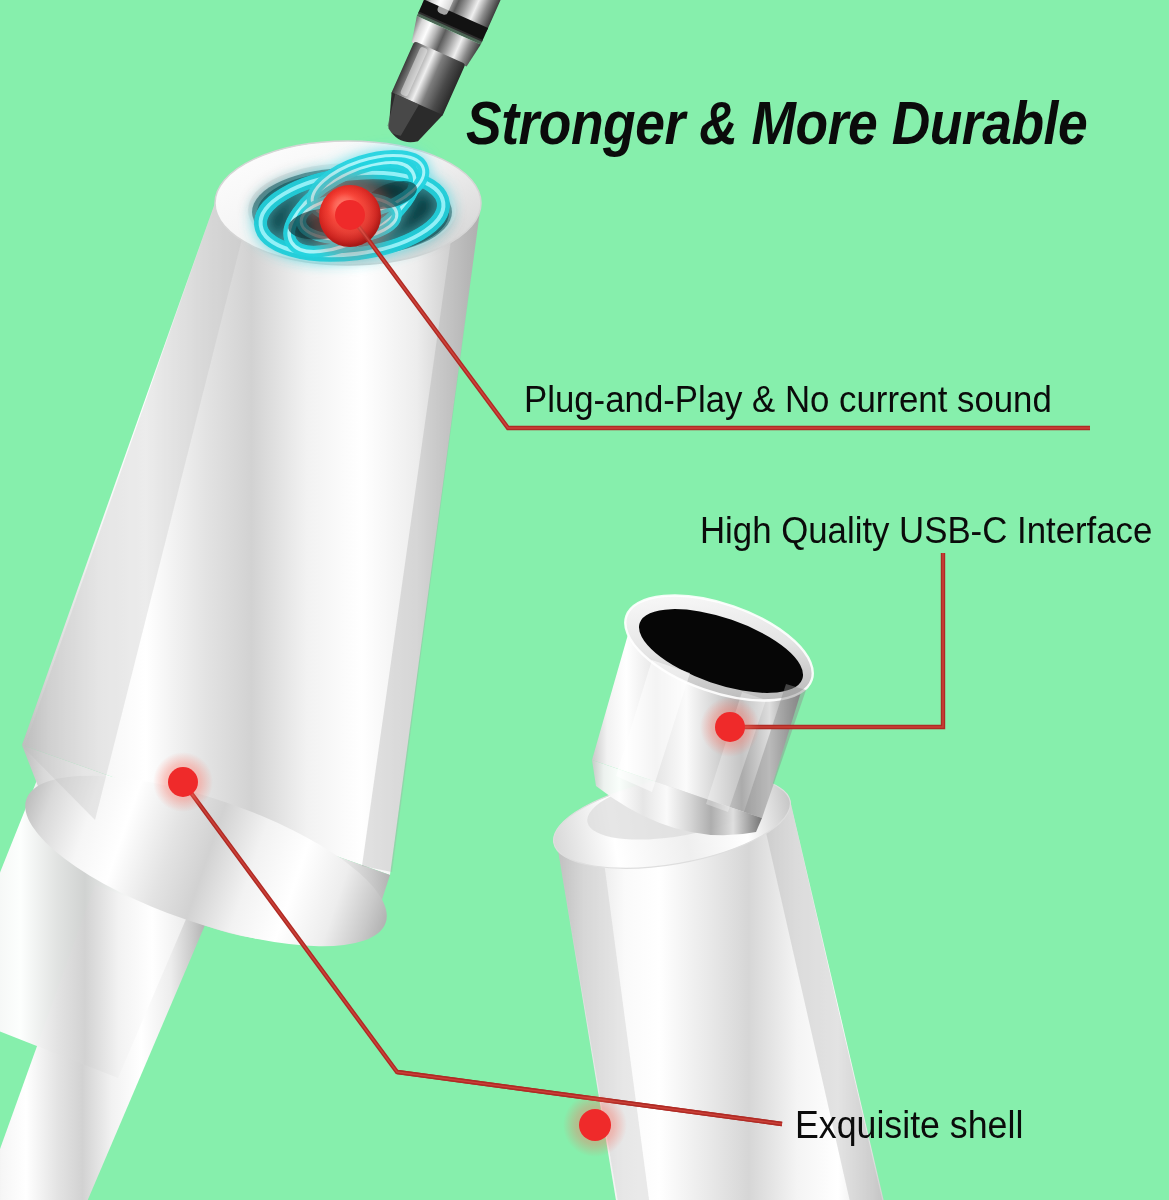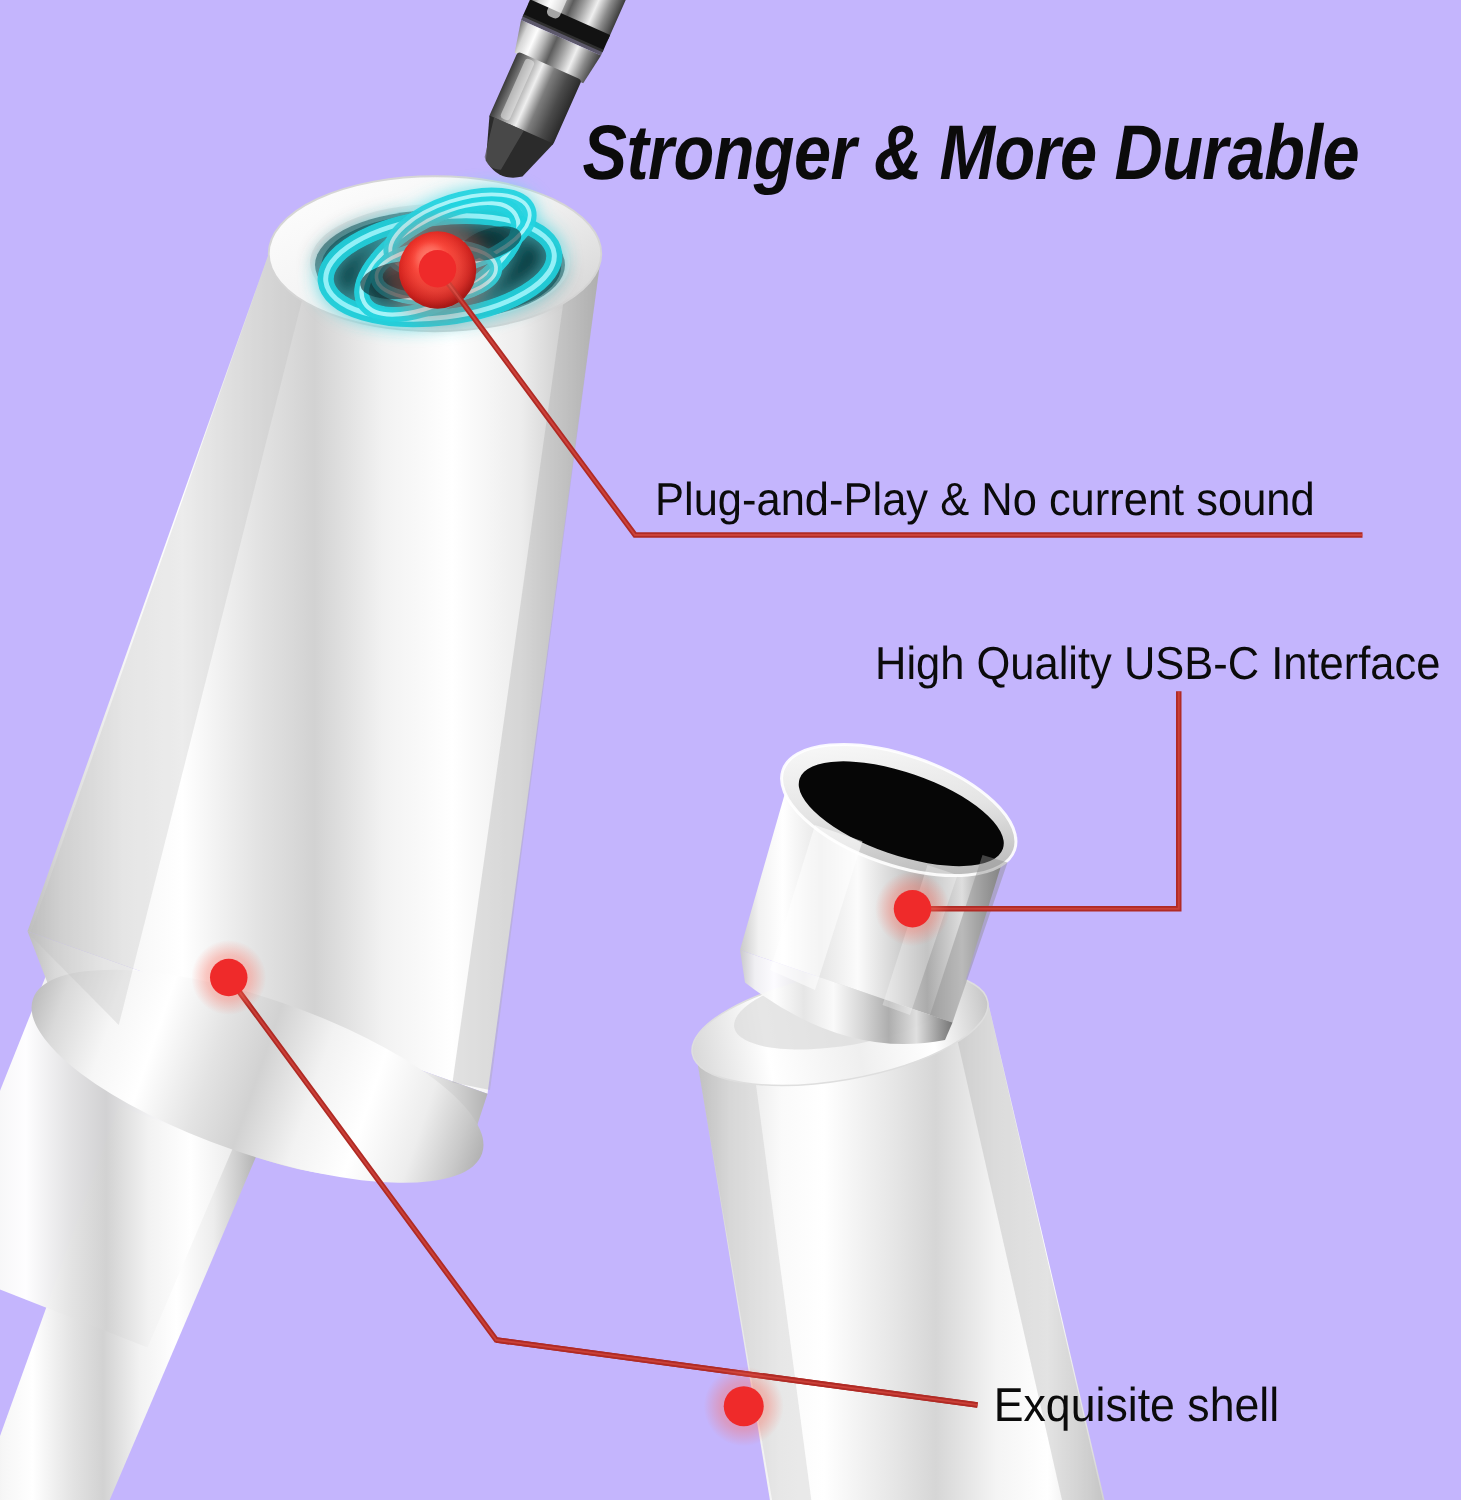--- a/index.html
+++ b/index.html
@@ -8,21 +8,21 @@
     padding: 0;
     background: #ffffff;
   }
   body {
     font-family: "Liberation Sans", sans-serif;
   }
   #stage {
     position: relative;
     width: 1169px;
     height: 1200px;
-    background: #c4b5fd;
+    background: #86efac;
     overflow: hidden;
   }
   #stage svg.layer {
     position: absolute;
     left: 0;
     top: 0;
     width: 1169px;
     height: 1200px;
     overflow: visible;
   }

